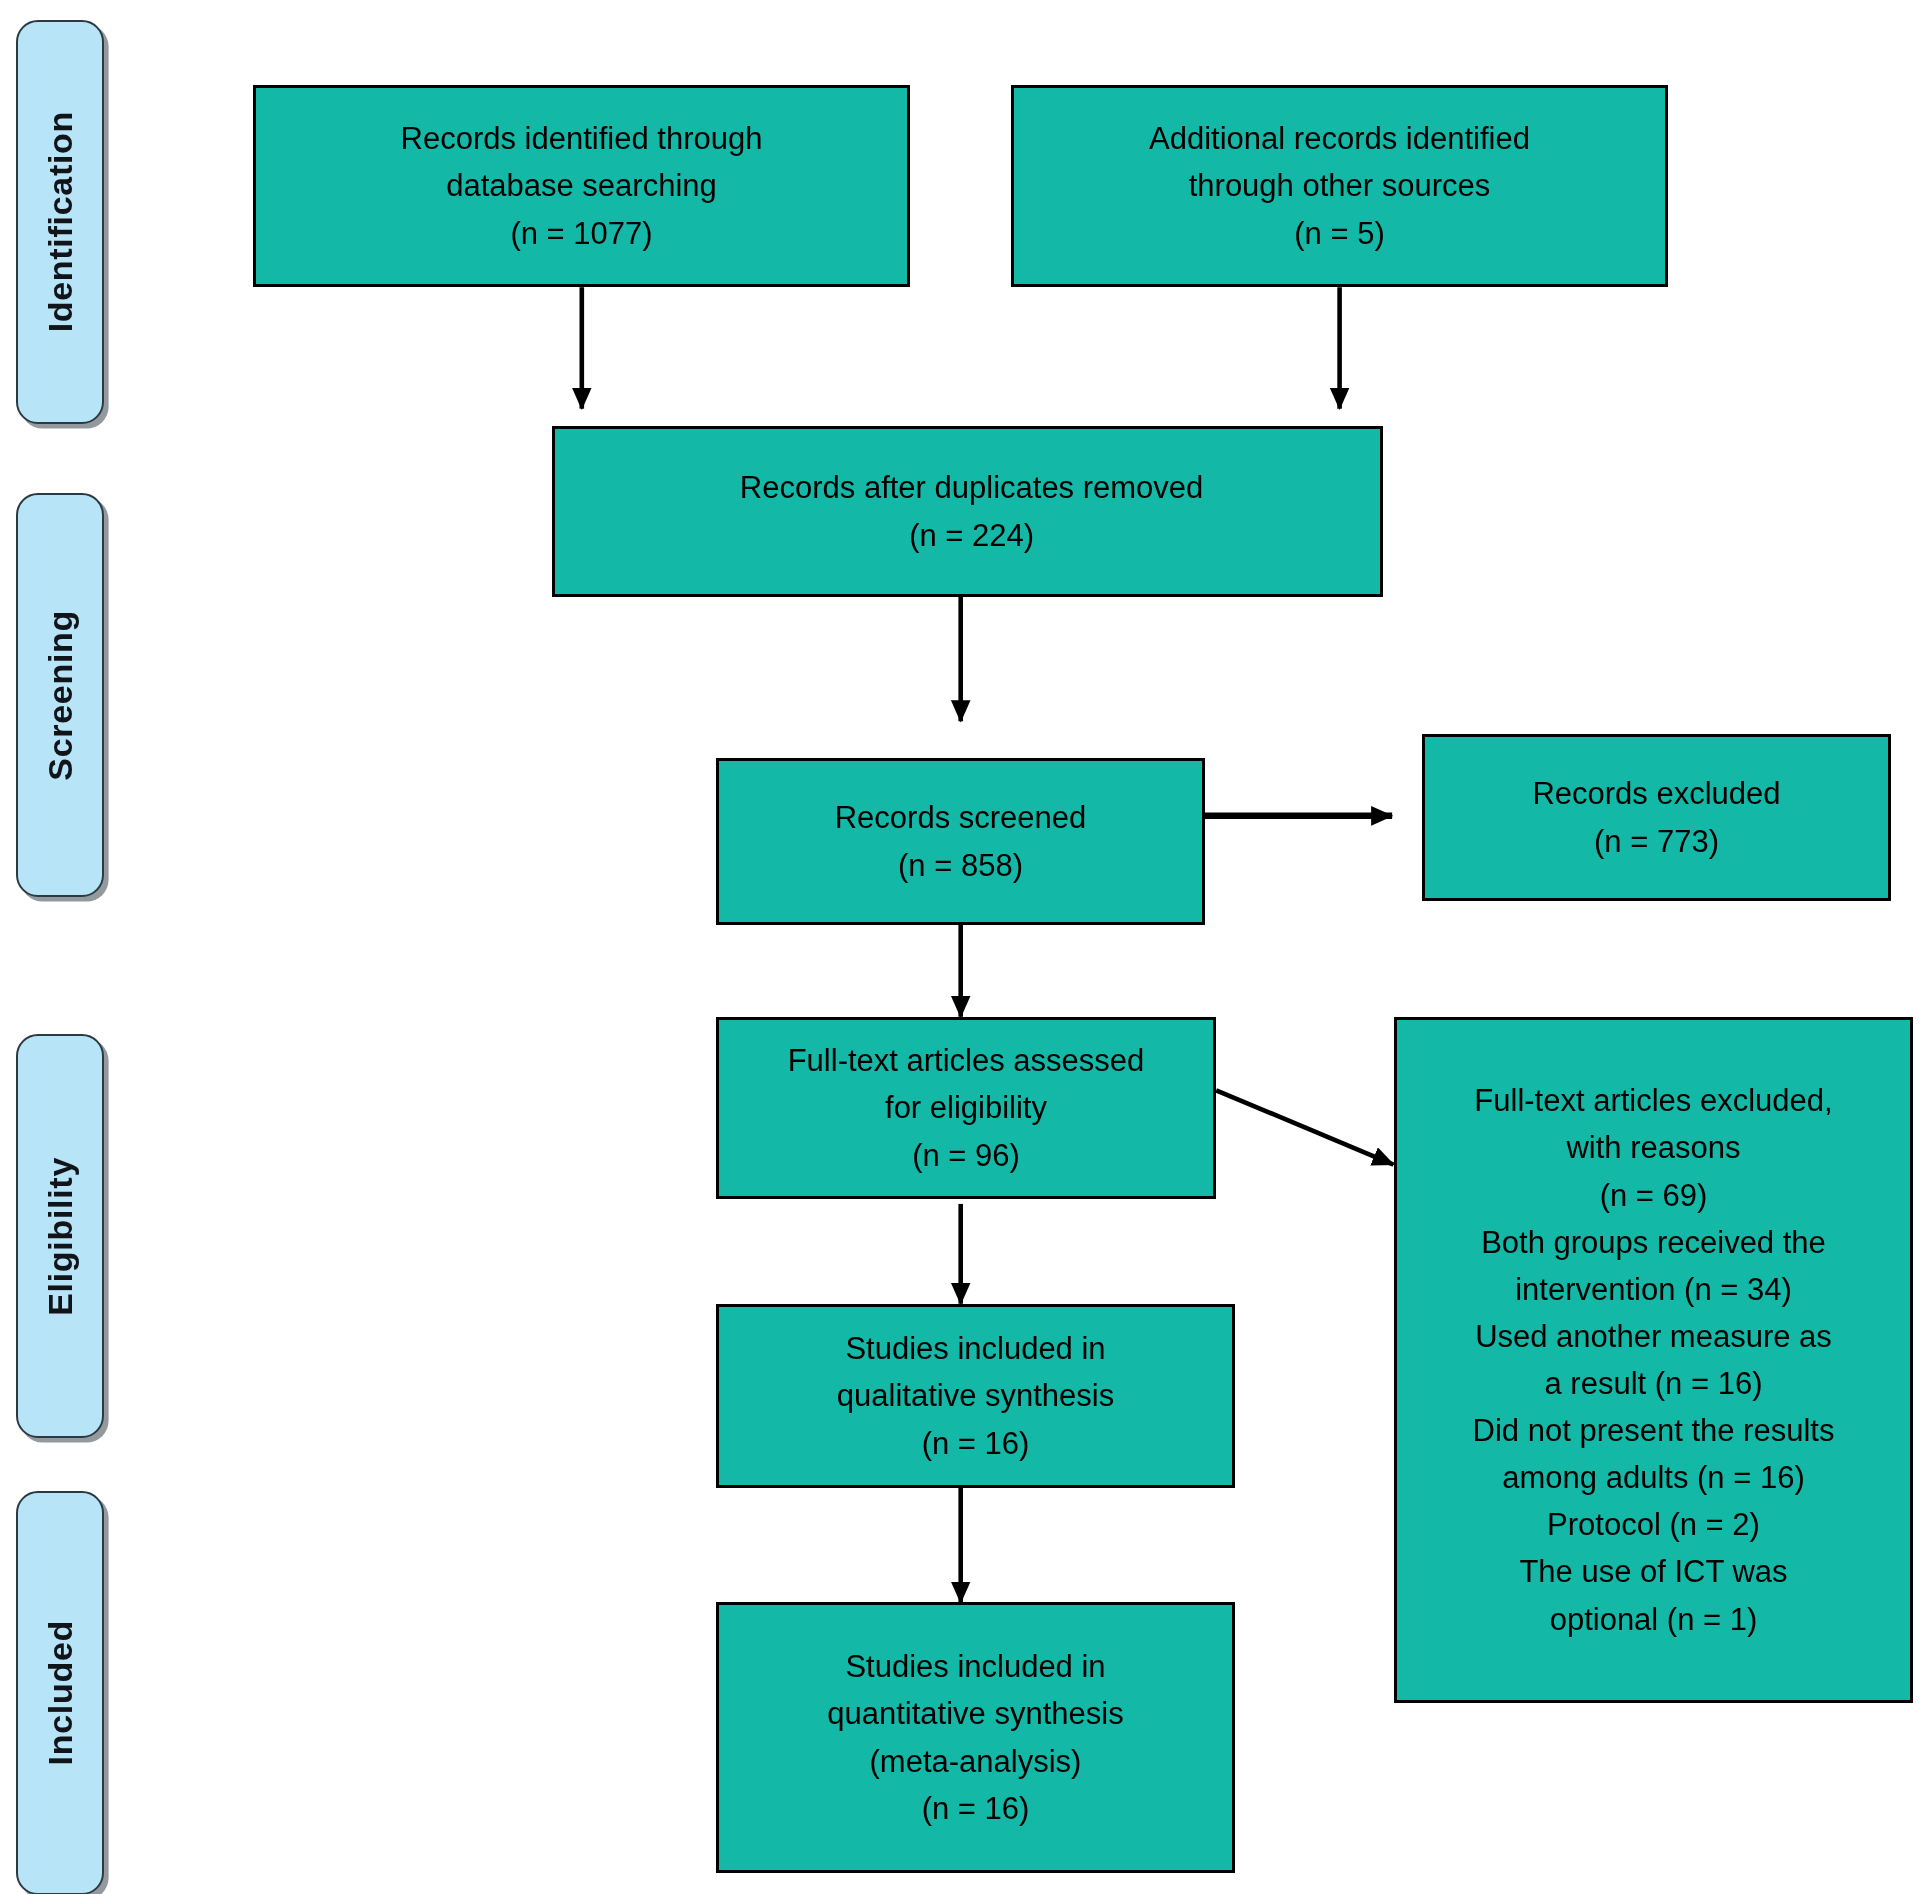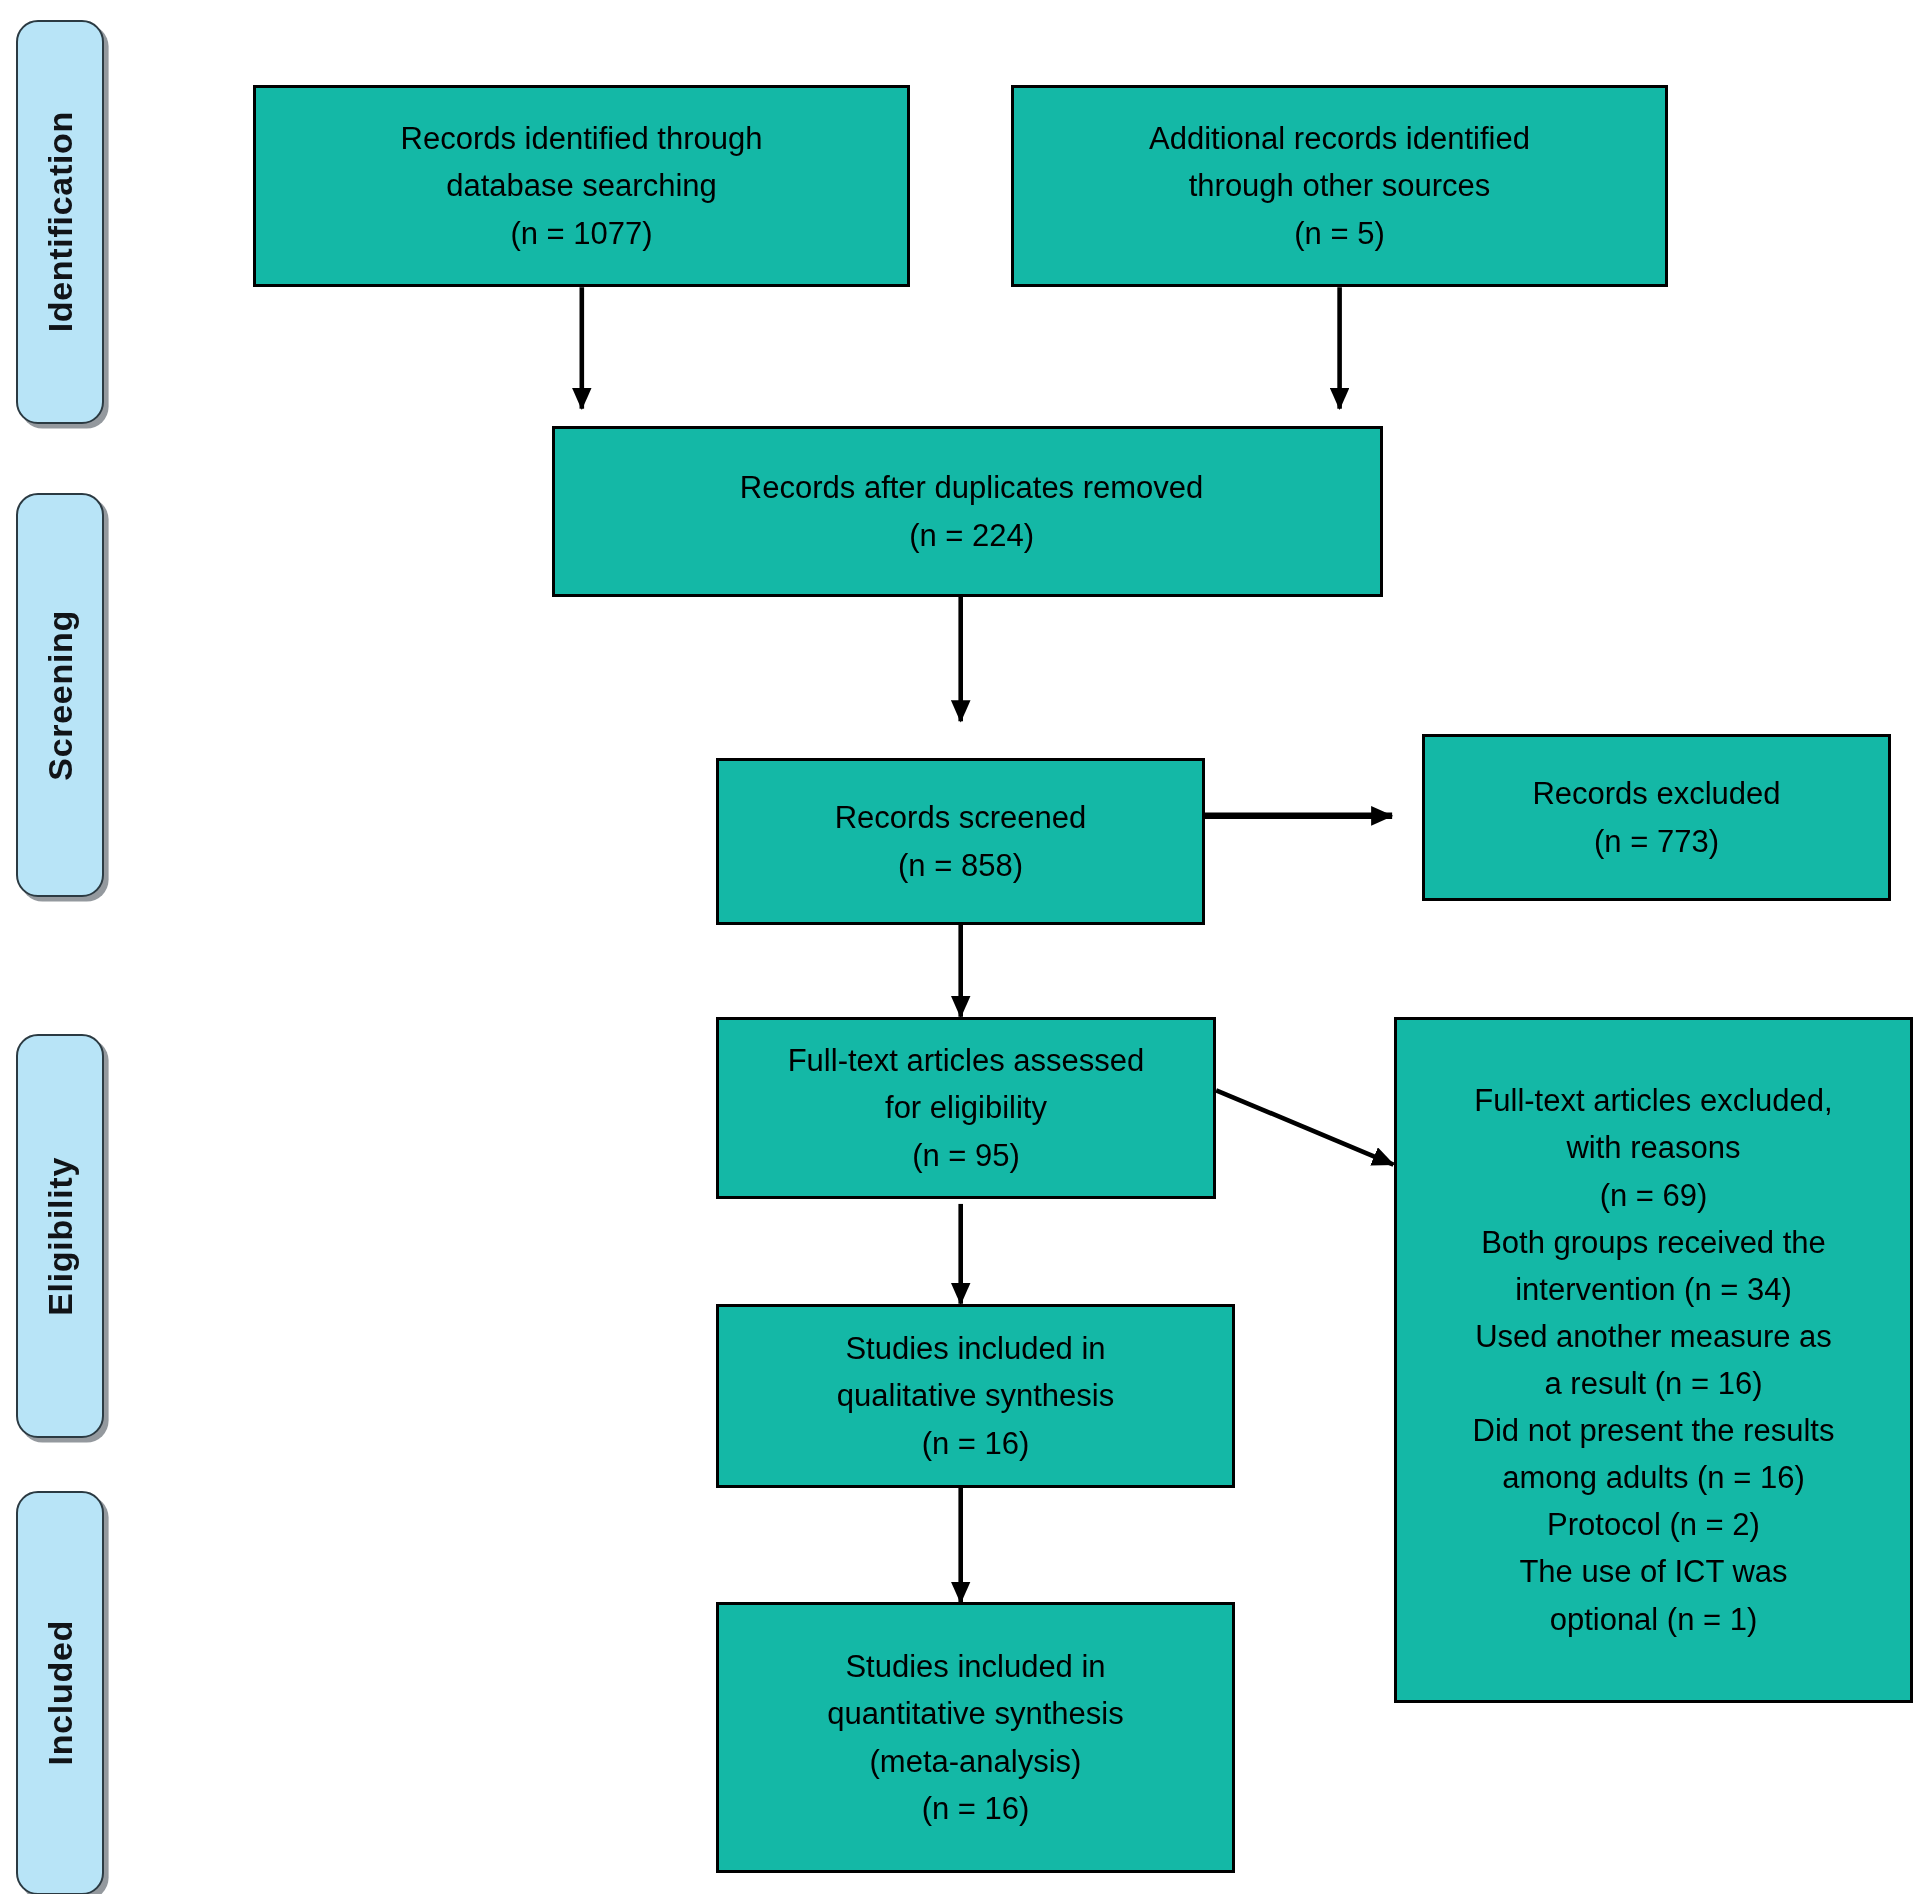--- a/index.html
+++ b/index.html
@@ -136,21 +136,21 @@
   </div>
 
   <div class="flow-box" style="left:1422px; top:734px; width:469px; height:167px;">
     <span class="ln">Records excluded</span>
     <span class="ln">(n = 773)</span>
   </div>
 
   <div class="flow-box" style="left:716px; top:1017px; width:500px; height:182px;">
     <span class="ln">Full-text articles assessed</span>
     <span class="ln">for eligibility</span>
-    <span class="ln">(n = 95)</span>
+    <span class="ln">(n = 96)</span>
   </div>
 
   <div class="flow-box" style="left:1394px; top:1017px; width:519px; height:686px;">
     <span class="ln">Full-text articles excluded,</span>
     <span class="ln">with reasons</span>
     <span class="ln">(n = 69)</span>
     <span class="ln">Both groups received the</span>
     <span class="ln">intervention (n = 34)</span>
     <span class="ln">Used another measure as</span>
     <span class="ln">a result (n = 16)</span>

